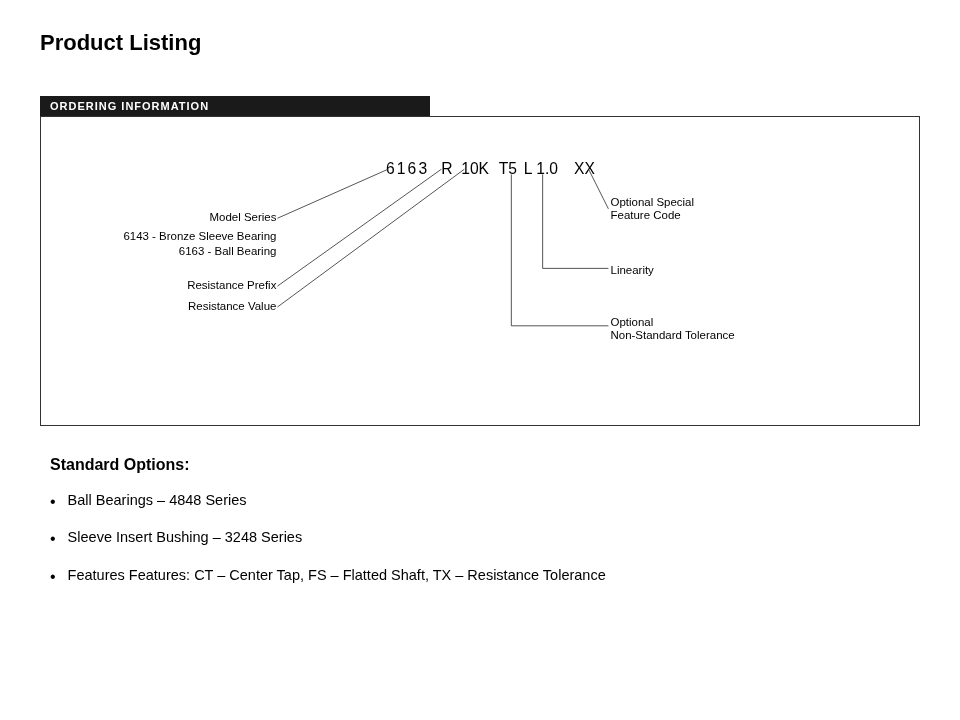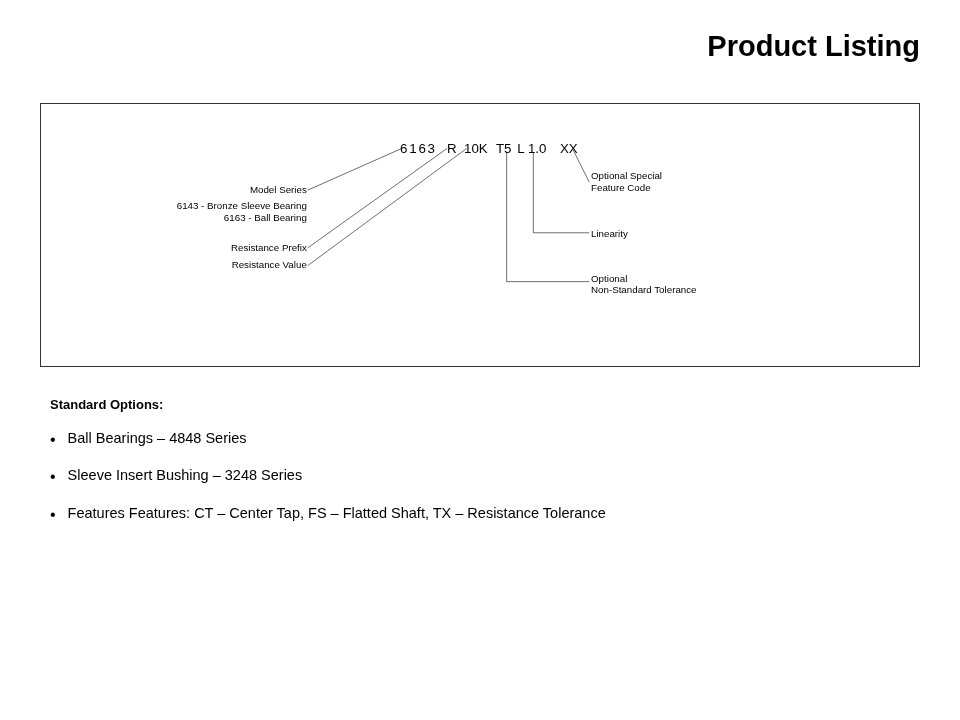--- a/index.html
+++ b/index.html
@@ -8,22 +8,22 @@
       font-family: Arial, Helvetica, sans-serif;
       font-size: 14px;
       color: #000000;
       width: 960px;
       min-height: 720px;
     }
     .page {
       padding: 20px 40px 40px 40px;
     }
     .page-title {
-      text-align: right;
-      font-size: 29px;
+      text-align: left;
+      font-size: 22px;
       font-weight: bold;
       margin-bottom: 30px;
       padding: 10px 0;
     }
     .ordering-section {
       margin-bottom: 30px;
     }
     .ordering-header {
       background: #1a1a1a;
       color: #ffffff;
@@ -33,38 +33,38 @@
       padding: 4px 10px;
       display: inline-block;
       margin-bottom: 0;
       text-transform: uppercase;
       width: 390px;
     }
     .diagram-box {
       border: 1px solid #333;
       padding: 36px 30px 30px 30px;
       position: relative;
-      height: 264px;
+      height: 310px;
       overflow: visible;
     }
     
     .diagram-svg {
       position: absolute;
       top: 0;
       left: 0;
       width: 100%;
       height: 100%;
     }
     
     .standard-options {
       margin-top: 10px;
       padding-left: 10px;
     }
     .standard-options-title {
-      font-size: 13px;
+      font-size: 16px;
       font-weight: bold;
       margin-bottom: 16px;
     }
     .options-list {
       list-style: none;
       padding: 0;
     }
     .options-list li {
       display: flex;
       align-items: flex-start;
@@ -82,20 +82,21 @@
       flex: 1;
     }
   </style>
 </head>
 <body>
 
 <div class="page">
   <div class="page-title">Product Listing</div>
 
   <div class="ordering-section">
+    <div class="ordering-header">ORDERING INFORMATION</div>
     <div class="diagram-box">
       <svg class="diagram-svg" viewBox="0 0 840 295" xmlns="http://www.w3.org/2000/svg">
 
         <text x="330" y="55" font-family="Arial" font-size="15" font-weight="normal" letter-spacing="2">6163</text>
         <text x="383" y="55" font-family="Arial" font-size="15">R</text>
         <text x="402" y="55" font-family="Arial" font-size="15">10K</text>
         <text x="438" y="55" font-family="Arial" font-size="15">T5</text>
         <text x="462" y="55" font-family="Arial" font-size="15">L 1.0</text>
         <text x="510" y="55" font-family="Arial" font-size="15">XX</text>
 

